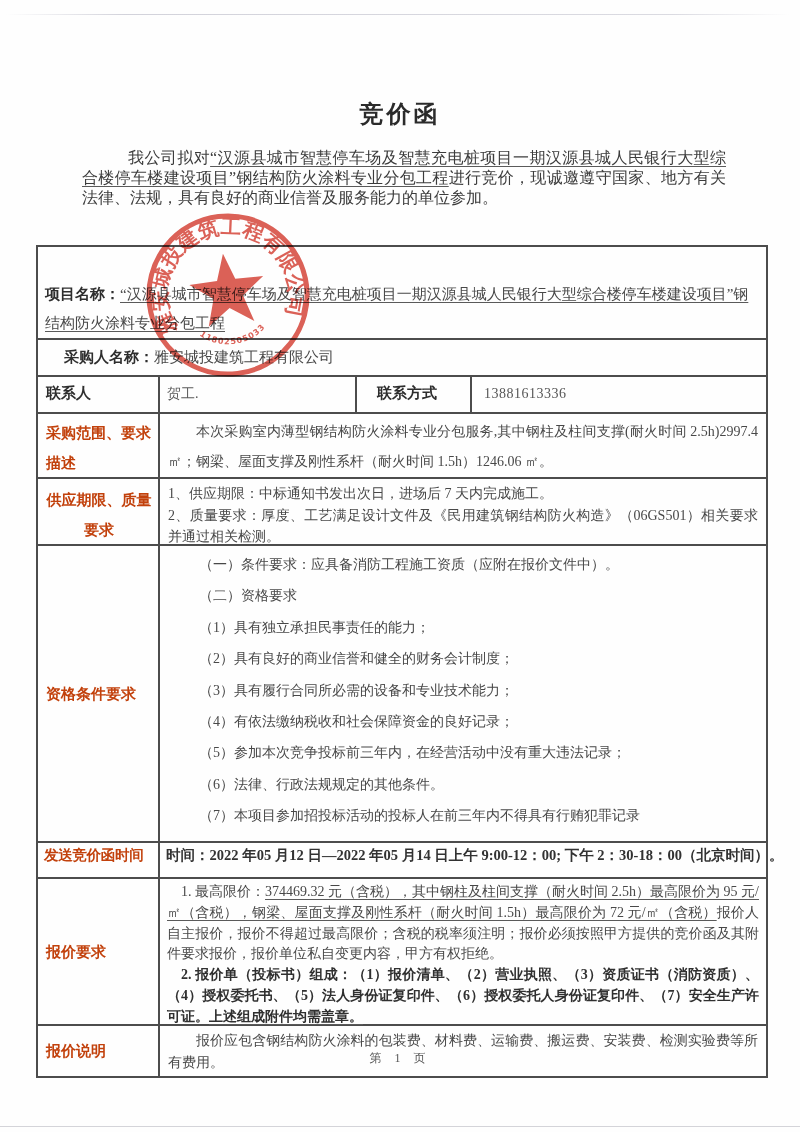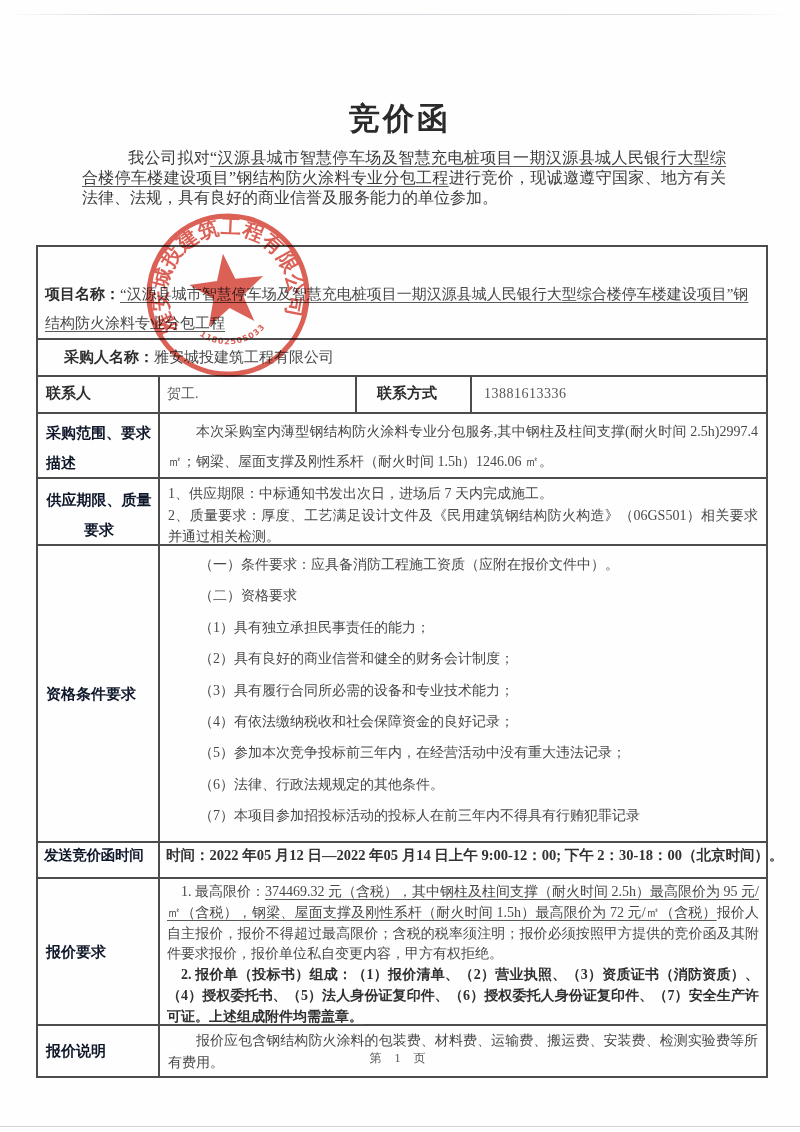--- a/index.html
+++ b/index.html
@@ -17,21 +17,21 @@
     position: absolute; top: 14px; left: 6px; right: 10px; height: 1px;
     background: linear-gradient(90deg, rgba(190,190,200,0), rgba(175,175,190,.55) 15%, rgba(175,175,190,.45) 85%, rgba(190,190,200,0));
   }
   .scan-line-bottom {
     position: absolute; top: 1126px; left: 0; right: 0; height: 1px;
     background: rgba(170,170,180,.5);
   }
   .doc-title {
     position: absolute; top: 98px; left: 0; width: 100%;
     text-align: center;
-    font-size: 31px; font-weight: bold; color: #2b2b2b;
+    font-size: 24px; font-weight: bold; color: #2b2b2b;
     letter-spacing: 3px;
   }
   .intro {
     position: absolute; top: 148px; left: 82px; width: 644px;
     font-size: 16px; line-height: 19.8px; text-align: justify;
     color: #3c3c3c;
     text-indent: 46px;
   }
   .u {
     text-decoration: underline;
@@ -46,21 +46,21 @@
     position: absolute; left: 36px; top: 245px; width: 732px;
     border: 2px solid #4c4c4c;
     font-size: 14px; color: #484848;
   }
   .row { display: flex; border-top: 2px solid #4c4c4c; }
   .row:first-child { border-top: none; margin-top: 30px; }
   .cell { padding: 4px 7px; }
   .label-col {
     flex: 0 0 122px; width: 122px;
     border-right: 2px solid #4c4c4c;
-    font-weight: bold; color: #0f172a; font-size: 15px;
+    font-weight: bold; color: #c2410c; font-size: 15px;
     padding: 4px 6px 4px 8px;
     line-height: 30px;
   }
   .content-col { flex: 1 1 auto; min-width: 0; }
 
   .row-project   { height: 61px; }
   .row-purchaser { height: 37px; }
   .row-contact   { height: 37px; }
   .row-scope     { height: 65px; }
   .row-supply    { height: 67px; }

